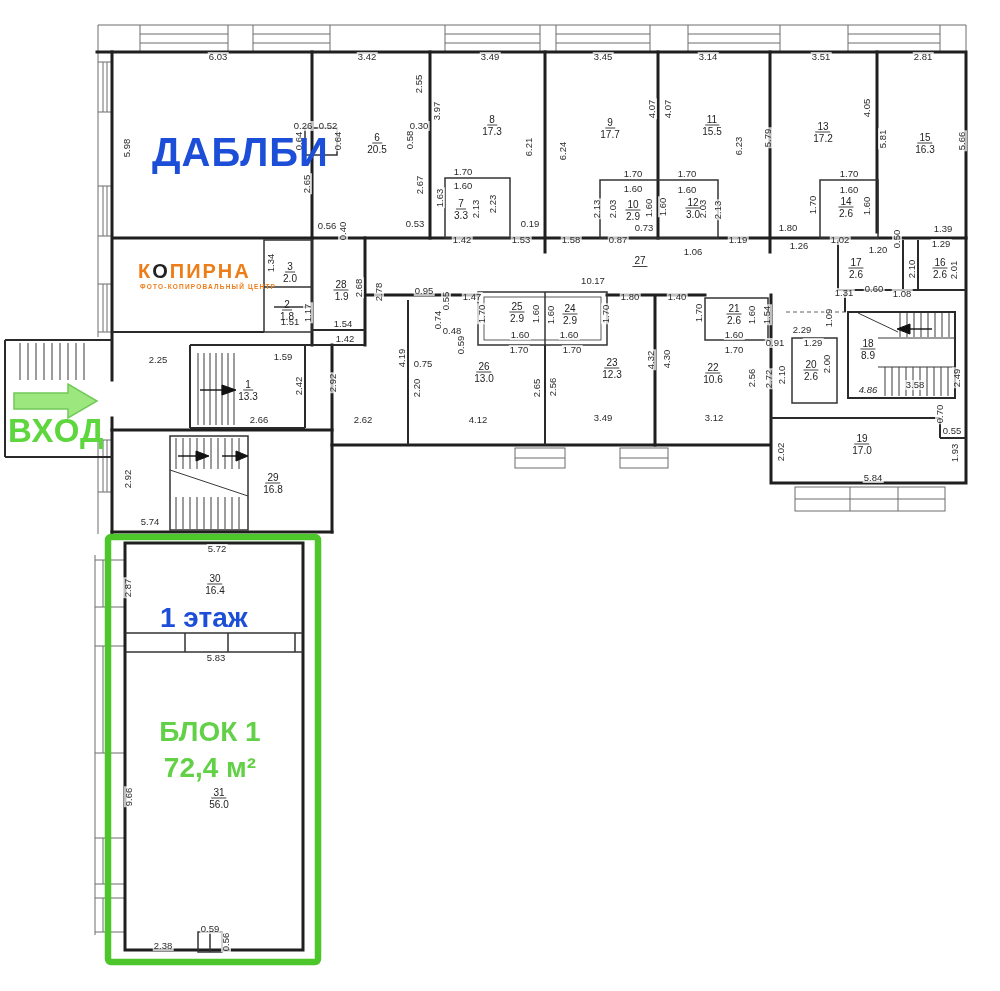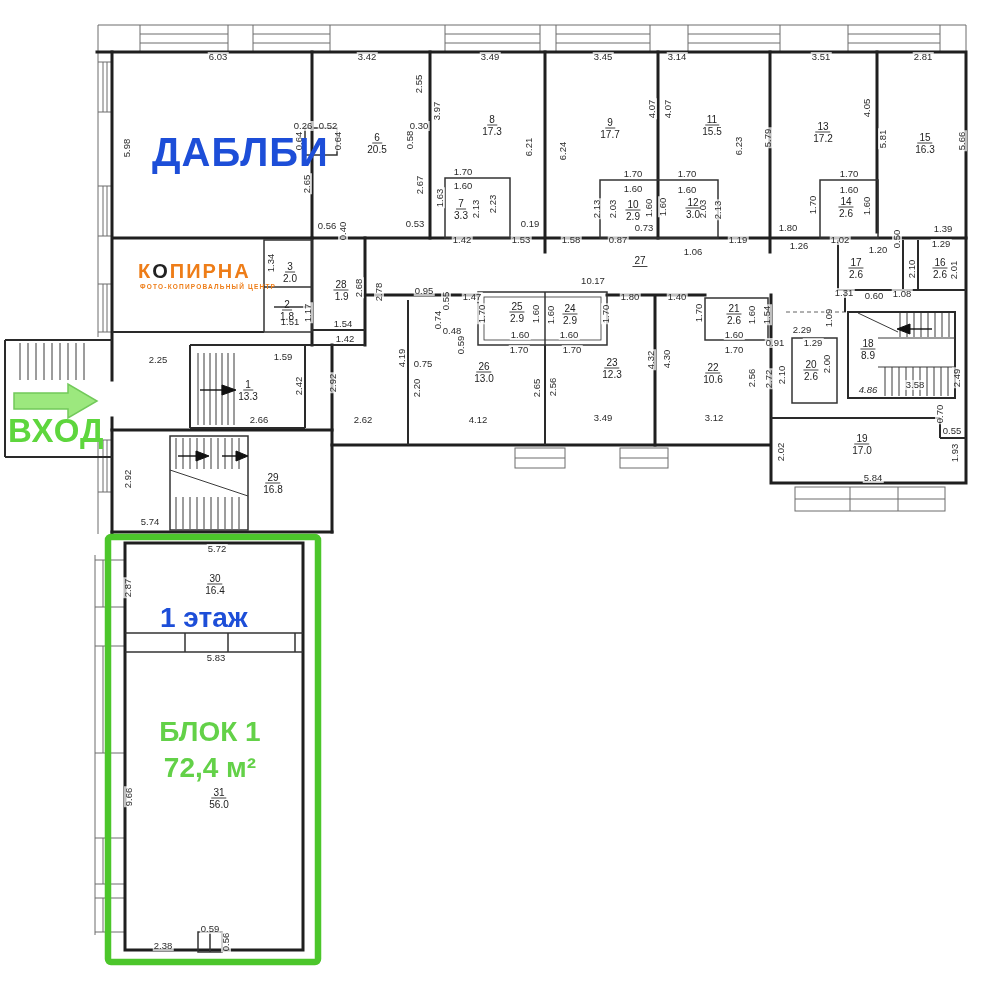--- a/index.html
+++ b/index.html
@@ -121,21 +121,21 @@
     <rect x="108" y="537" width="210" height="425" rx="3" fill="none" stroke="var(--green-border)" stroke-width="6.5"></rect>
 
     <polygon points="14,393 68,393 68,384 97,401 68,418 68,409 14,409" fill="var(--arrow-fill)" stroke="var(--arrow-stroke)" stroke-width="1.5"></polygon>
   </svg>
 
   <div id="labels">
       <div class="dim" style="left: 218px; top: 57px;">6.03</div>
       <div class="dim" style="left: 367px; top: 57px;">3.42</div>
       <div class="dim" style="left: 490px; top: 57px;">3.49</div>
       <div class="dim" style="left: 603px; top: 57px;">3.45</div>
-      <div class="dim" style="left: 677px; top: 57px;">3.14</div>
+      <div class="dim" style="left: 708px; top: 57px;">3.14</div>
       <div class="dim" style="left: 821px; top: 57px;">3.51</div>
       <div class="dim" style="left: 923px; top: 57px;">2.81</div>
       <div class="dim vert" style="left: 127px; top: 148px;">5.98</div>
       <div class="dim vert" style="left: 128px; top: 479px;">2.92</div>
       <div class="dim vert" style="left: 128px; top: 588px;">2.87</div>
       <div class="dim vert" style="left: 129px; top: 797px;">9.66</div>
       <div class="dim" style="left: 303px; top: 126px;">0.26</div>
       <div class="dim" style="left: 328px; top: 126px;">0.52</div>
       <div class="dim vert" style="left: 299px; top: 141px;">0.64</div>
       <div class="dim vert" style="left: 338px; top: 141px;">0.64</div>
@@ -187,21 +187,21 @@
       <div class="dim" style="left: 788px; top: 228px;">1.80</div>
       <div class="dim" style="left: 799px; top: 246px;">1.26</div>
       <div class="dim" style="left: 840px; top: 240px;">1.02</div>
       <div class="dim" style="left: 878px; top: 250px;">1.20</div>
       <div class="dim vert" style="left: 897px; top: 239px;">0.50</div>
       <div class="dim" style="left: 943px; top: 229px;">1.39</div>
       <div class="dim" style="left: 941px; top: 244px;">1.29</div>
       <div class="dim vert" style="left: 912px; top: 269px;">2.10</div>
       <div class="dim vert" style="left: 954px; top: 270px;">2.01</div>
       <div class="dim" style="left: 844px; top: 293px;">1.31</div>
-      <div class="dim" style="left: 874px; top: 296px;">0.60</div>
+      <div class="dim" style="left: 874px; top: 289px;">0.60</div>
       <div class="dim" style="left: 902px; top: 294px;">1.08</div>
       <div class="dim" style="left: 593px; top: 281px;">10.17</div>
       <div class="dim" style="left: 630px; top: 297px;">1.80</div>
       <div class="dim" style="left: 677px; top: 297px;">1.40</div>
       <div class="dim" style="left: 424px; top: 291px;">0.95</div>
       <div class="dim vert" style="left: 446px; top: 301px;">0.55</div>
       <div class="dim" style="left: 472px; top: 297px;">1.47</div>
       <div class="dim vert" style="left: 482px; top: 314px;">1.70</div>
       <div class="dim vert" style="left: 536px; top: 314px;">1.60</div>
       <div class="dim vert" style="left: 551px; top: 315px;">1.60</div>

